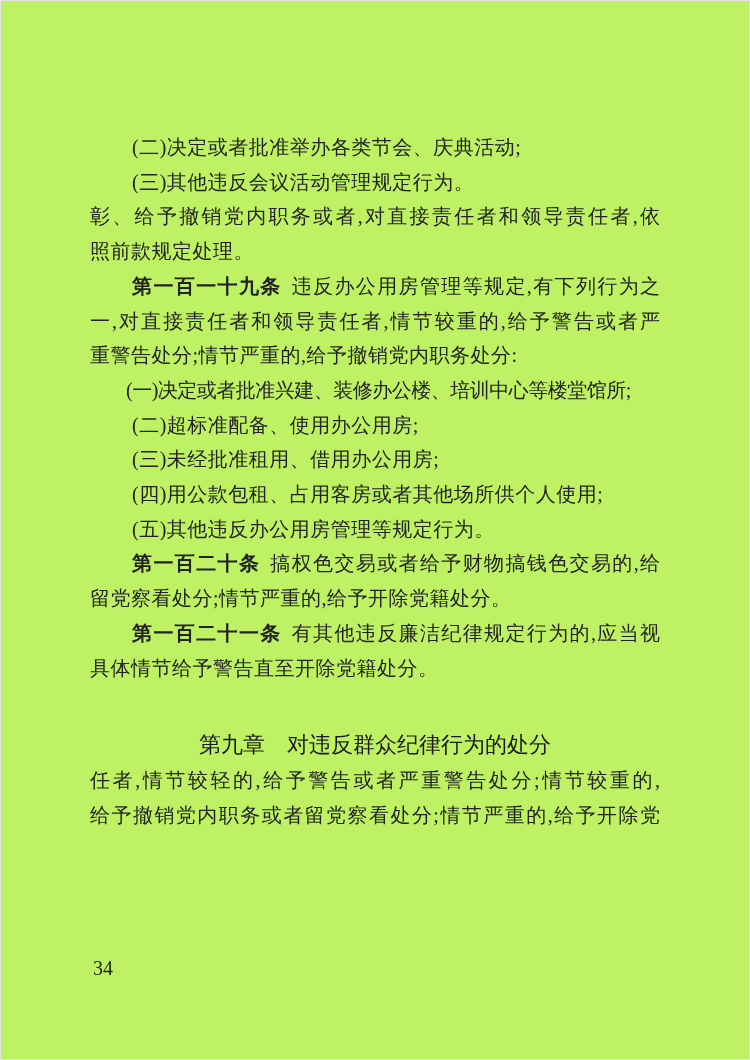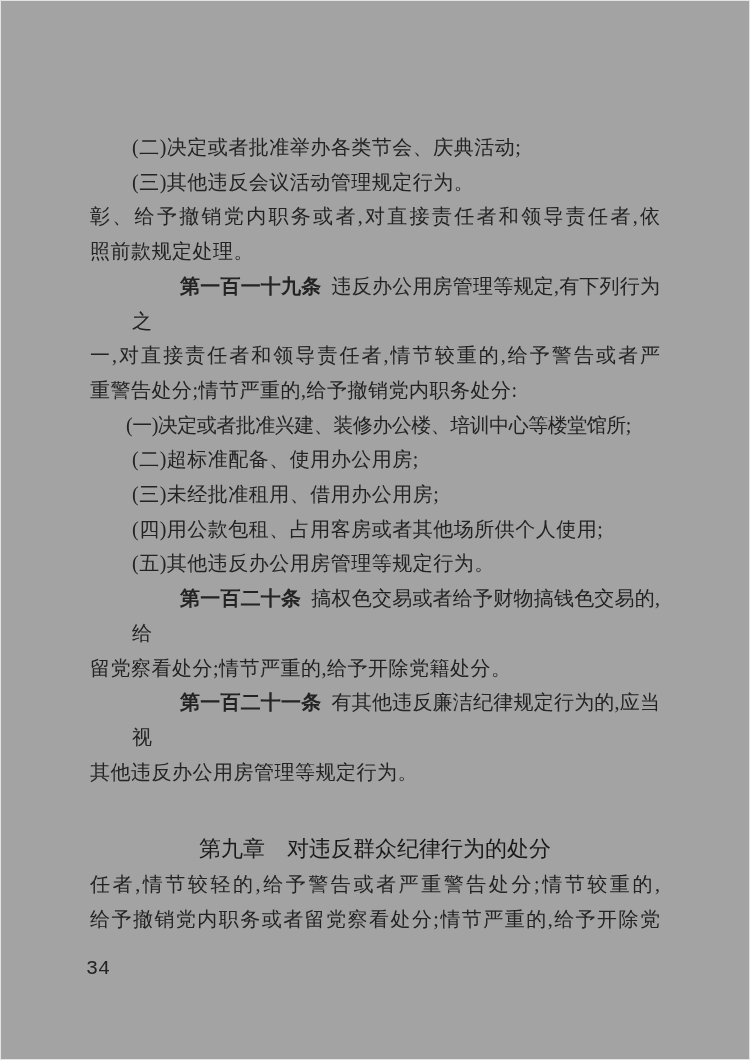--- a/index.html
+++ b/index.html
@@ -8,21 +8,21 @@
     width: 750px;
     height: 1060px;
     background: #ffffff;
     overflow: hidden;
   }
 
   .page {
     position: relative;
     width: 750px;
     height: 1060px;
-    background: #a3a3a3;
+    background: #bef264;
     box-shadow: inset 0 0 0 1px #e3e3e3;
     font-family: "Liberation Serif", "DejaVu Serif", serif;
     color: #232323;
   }
 
   .text-body {
     position: absolute;
     left: 90px;
     top: 130px;
     width: 570px;
@@ -48,41 +48,40 @@
   .line.tight {
     padding-left: 36px;
     letter-spacing: -0.5px;
   }
 
   .seg { font-weight: normal; }
 
   .bold-seg {
     font-weight: bold;
     margin-right: 10px;
-    margin-left: 48px;
   }
 
   .chapter-heading {
     font-family: "Liberation Sans", "DejaVu Sans", sans-serif;
     font-weight: bold;
     font-size: 22px;
     line-height: 34.7px;
     text-align: left;
     text-align-last: center;
     color: #1a1a1a;
     margin-top: 43px;
     white-space: nowrap;
     letter-spacing: 0;
   }
 
   .page-number {
     position: absolute;
-    left: 86px;
+    left: 93px;
     top: 957px;
-    font-family: Liberation Mono, monospace;
+    font-family: Liberation Serif, serif;
     font-size: 20px;
     color: #232323;
   }
 </style>
 </head>
 <body>
 
 <div class="page">
   <div class="text-body">
       <div class="line indent"><span class="seg">(二)决定或者批准举办各类节会、庆典活动;</span></div>
@@ -93,19 +92,19 @@
       <div class="line justify"><span class="seg">一,对直接责任者和领导责任者,情节较重的,给予警告或者严</span></div>
       <div class="line"><span class="seg">重警告处分;情节严重的,给予撤销党内职务处分:</span></div>
       <div class="line indent tight"><span class="seg">(一)决定或者批准兴建、装修办公楼、培训中心等楼堂馆所;</span></div>
       <div class="line indent"><span class="seg">(二)超标准配备、使用办公用房;</span></div>
       <div class="line indent"><span class="seg">(三)未经批准租用、借用办公用房;</span></div>
       <div class="line indent"><span class="seg">(四)用公款包租、占用客房或者其他场所供个人使用;</span></div>
       <div class="line indent"><span class="seg">(五)其他违反办公用房管理等规定行为。</span></div>
       <div class="line indent justify"><span class="bold-seg">第一百二十条</span><span class="seg">搞权色交易或者给予财物搞钱色交易的,给</span></div>
       <div class="line"><span class="seg">留党察看处分;情节严重的,给予开除党籍处分。</span></div>
       <div class="line indent justify"><span class="bold-seg">第一百二十一条</span><span class="seg">有其他违反廉洁纪律规定行为的,应当视</span></div>
-      <div class="line"><span class="seg">其他违反办公用房管理等规定行为。</span></div>
+      <div class="line"><span class="seg">具体情节给予警告直至开除党籍处分。</span></div>
       <div class="chapter-heading"><span class="seg">第九章　对违反群众纪律行为的处分</span></div>
       <div class="line justify"><span class="seg">任者,情节较轻的,给予警告或者严重警告处分;情节较重的,</span></div>
       <div class="line justify"><span class="seg">给予撤销党内职务或者留党察看处分;情节严重的,给予开除党</span></div>
     </div>
   <div class="page-number">34</div>
 </div>
 
 </body></html>

